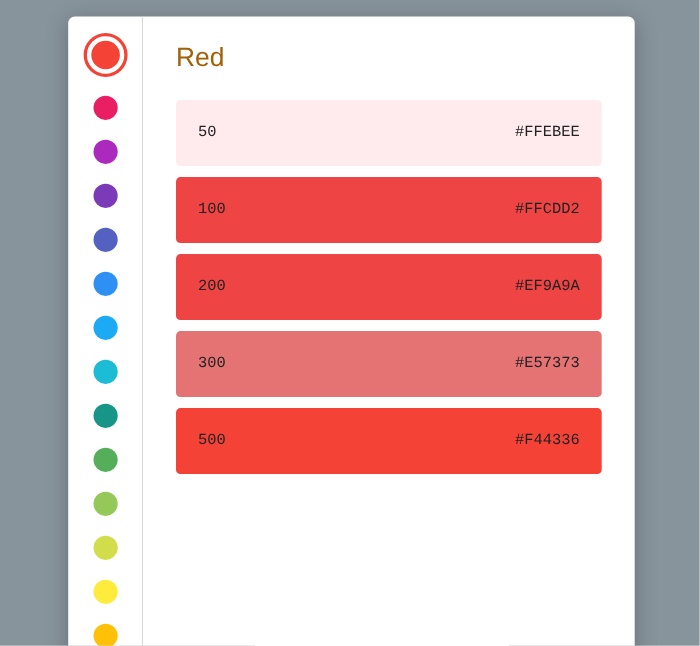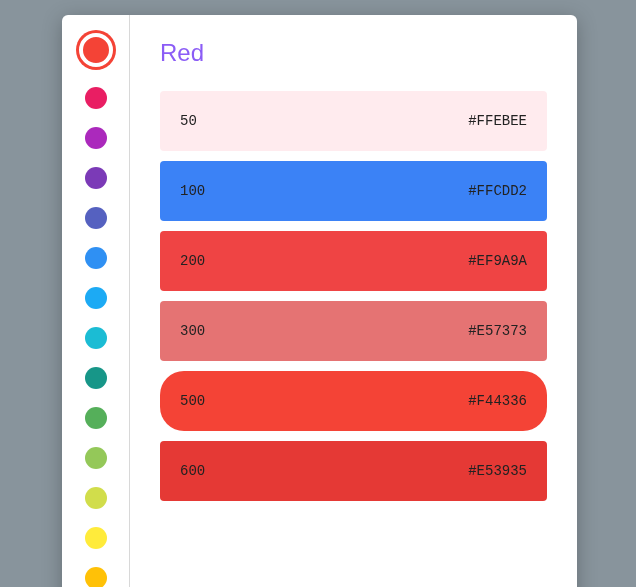--- a/index.html
+++ b/index.html
@@ -43,21 +43,21 @@
     background: currentColor;
     margin-bottom: 2px;
   }
   .main {
     flex: 1;
     padding: 24px 30px 0 30px;
   }
   .title {
     font-size: 24px;
     font-weight: 400;
-    color: #8b5cf6;
+    color: #a16207;
     margin-bottom: 24px;
   }
   .swatches {
     display: flex;
     flex-direction: column;
     gap: 10px;
   }
   .swatch {
     height: 60px;
     border-radius: 4px;
@@ -92,36 +92,32 @@
       <div class="dot" style="background: rgb(255, 193, 7); color: rgb(255, 193, 7);"></div>
     </div>
 
   <div class="main">
     <h1 class="title">Red</h1>
     <div class="swatches">
         <div class="swatch" style="background: rgb(255, 235, 238);">
           <span>50</span>
           <span>#FFEBEE</span>
         </div>
-        <div class="swatch" style="background: #3b82f6;">
+        <div class="swatch" style="background: #ef4444;">
           <span>100</span>
           <span>#FFCDD2</span>
         </div>
         <div class="swatch" style="background: #ef4444;">
           <span>200</span>
           <span>#EF9A9A</span>
         </div>
         <div class="swatch" style="background: rgb(229, 115, 115); text-align: right;">
           <span>300</span>
           <span>#E57373</span>
         </div>
-        <div class="swatch" style="background: rgb(244, 67, 54); border-radius: 24px;">
+        <div class="swatch" style="background: rgb(244, 67, 54);">
           <span>500</span>
           <span>#F44336</span>
-        </div>
-        <div class="swatch" style="background: rgb(229, 57, 53);">
-          <span>600</span>
-          <span>#E53935</span>
         </div>
       </div>
   </div>
 
 </div>
 
 </body></html>

